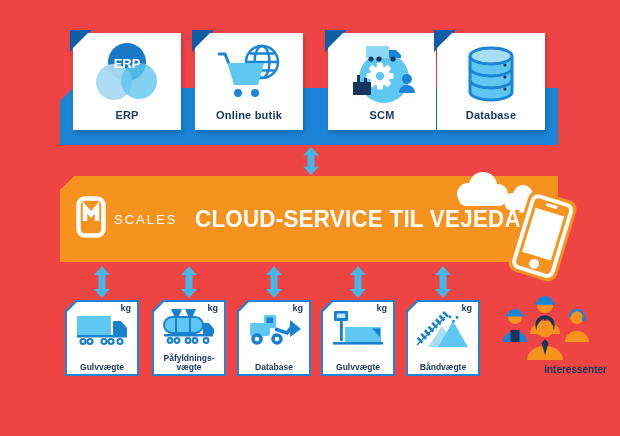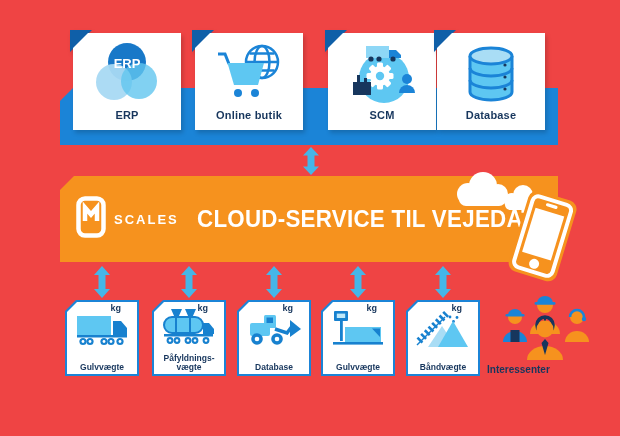--- a/index.html
+++ b/index.html
@@ -17,44 +17,44 @@
   .tbox .face{position:absolute;inset:0;background:#fff;
               clip-path:polygon(15px 0,100% 0,100% 100%,0 100%,0 15px);
               display:flex;flex-direction:column;align-items:center;}
   .tbox .ticon{flex:1;display:flex;align-items:center;justify-content:center;padding-top:4px;}
   .tbox .tlabel{margin-bottom:9px;font-size:11px;font-weight:bold;color:#17365d;letter-spacing:.2px;}
 
   
   .orangebar{position:absolute;left:60px;top:176px;width:498px;height:86px;background:#f6921e;
              clip-path:polygon(14px 0,100% 0,100% 100%,0 100%,0 14px);
              display:flex;align-items:center;padding-left:15px;box-sizing:border-box;z-index:1;}
-  .brand-name{color:#fff;font-size:13px;font-weight:bold;letter-spacing:2px;margin-left:7px;}
+  .brand-name{color:#fff;font-size:13px;font-weight:normal;letter-spacing:2px;margin-left:7px;}
   .bar-title{color:#fff;font-weight:bold;font-size:24px;white-space:nowrap;margin-left:18px;
              transform:scaleX(.93);transform-origin:left center;letter-spacing:.3px;}
   .clouds{position:absolute;left:450px;top:167px;z-index:2;}
   .phone{position:absolute;left:516px;top:193px;z-index:3;transform:rotate(17deg);}
 
   
   .arrow{position:absolute;}
   .arrow svg{display:block;}
 
   
   .sbox{position:absolute;top:300px;width:74px;height:76px;}
   .sbox .bord{position:absolute;inset:0;background:#1b84d7;
               clip-path:polygon(11px 0,100% 0,100% 100%,0 100%,0 11px);}
   .sbox .face{position:absolute;inset:2px;background:#fff;
               clip-path:polygon(10px 0,100% 0,100% 100%,0 100%,0 10px);}
-  .sbox .kg{position:absolute;top:3px;right:18px;font-size:9px;font-weight:bold;color:#17365d;}
+  .sbox .kg{position:absolute;top:3px;right:8px;font-size:9px;font-weight:bold;color:#17365d;}
   .sbox .sicon{position:absolute;left:50%;top:8px;transform:translateX(-50%);}
   .sbox .slabel{position:absolute;bottom:4px;left:0;width:100%;text-align:center;
                 font-size:8.5px;line-height:9px;font-weight:bold;color:#17365d;white-space:pre-line;}
 
   
   .people{position:absolute;left:497px;top:294px;}
-  .stake{position:absolute;left:487px;top:363px;width:120px;text-align:left;
+  .stake{position:absolute;left:487px;top:363px;width:120px;text-align:right;
          color:#17365d;font-weight:bold;font-size:10px;line-height:13px;}
 </style>
 </head>
 <body>
 
 <div class="stage">
 
   <div class="band"></div>
 
   <div class="tbox" style="left:73px">

